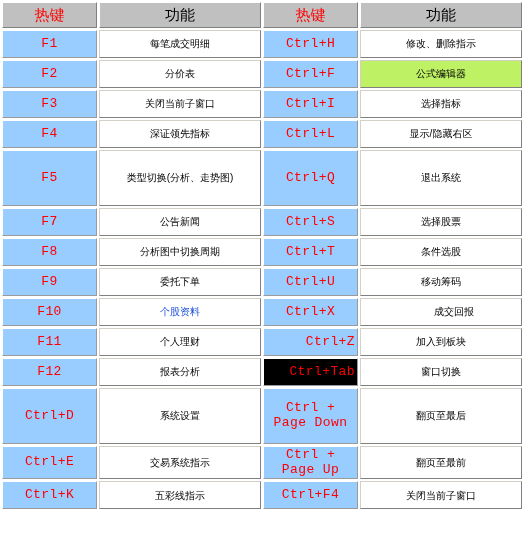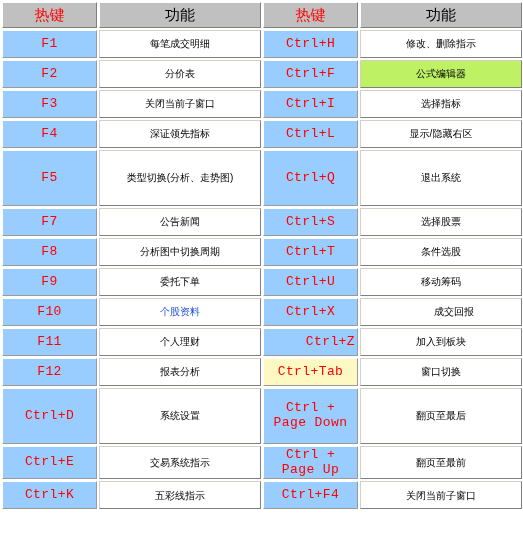--- a/index.html
+++ b/index.html
@@ -151,21 +151,21 @@
       </tr>
       <tr class="r-normal">
         <td class="key" style="background: rgb(153, 204, 255); color: rgb(255, 0, 0);">F11</td>
         <td class="fn" style="background: rgb(255, 255, 255); color: rgb(0, 0, 0);">个人理财</td>
         <td class="key" style="background: rgb(153, 204, 255); color: rgb(255, 0, 0); text-align: right;">Ctrl+Z</td>
         <td class="fn" style="background: rgb(255, 255, 255); color: rgb(0, 0, 0);">加入到板块</td>
       </tr>
       <tr class="r-normal">
         <td class="key" style="background: rgb(153, 204, 255); color: rgb(255, 0, 0);">F12</td>
         <td class="fn" style="background: rgb(255, 255, 255); color: rgb(0, 0, 0);">报表分析</td>
-        <td class="key" style="background: #fef9c3; color: rgb(255, 0, 0);">Ctrl+Tab</td>
+        <td class="key" style="background: #000000; color: rgb(255, 0, 0); text-align: right;">Ctrl+Tab</td>
         <td class="fn" style="background: rgb(255, 255, 255); color: rgb(0, 0, 0);">窗口切换</td>
       </tr>
       <tr class="r-tall">
         <td class="key" style="background: rgb(153, 204, 255); color: rgb(255, 0, 0);">Ctrl+D</td>
         <td class="fn" style="background: rgb(255, 255, 255); color: rgb(0, 0, 0);">系统设置</td>
         <td class="key" style="background: rgb(153, 204, 255); color: rgb(255, 0, 0);">Ctrl + Page Down</td>
         <td class="fn" style="background: rgb(255, 255, 255); color: rgb(0, 0, 0);">翻页至最后</td>
       </tr>
       <tr class="r-normal">
         <td class="key" style="background: rgb(153, 204, 255); color: rgb(255, 0, 0);">Ctrl+E</td>

